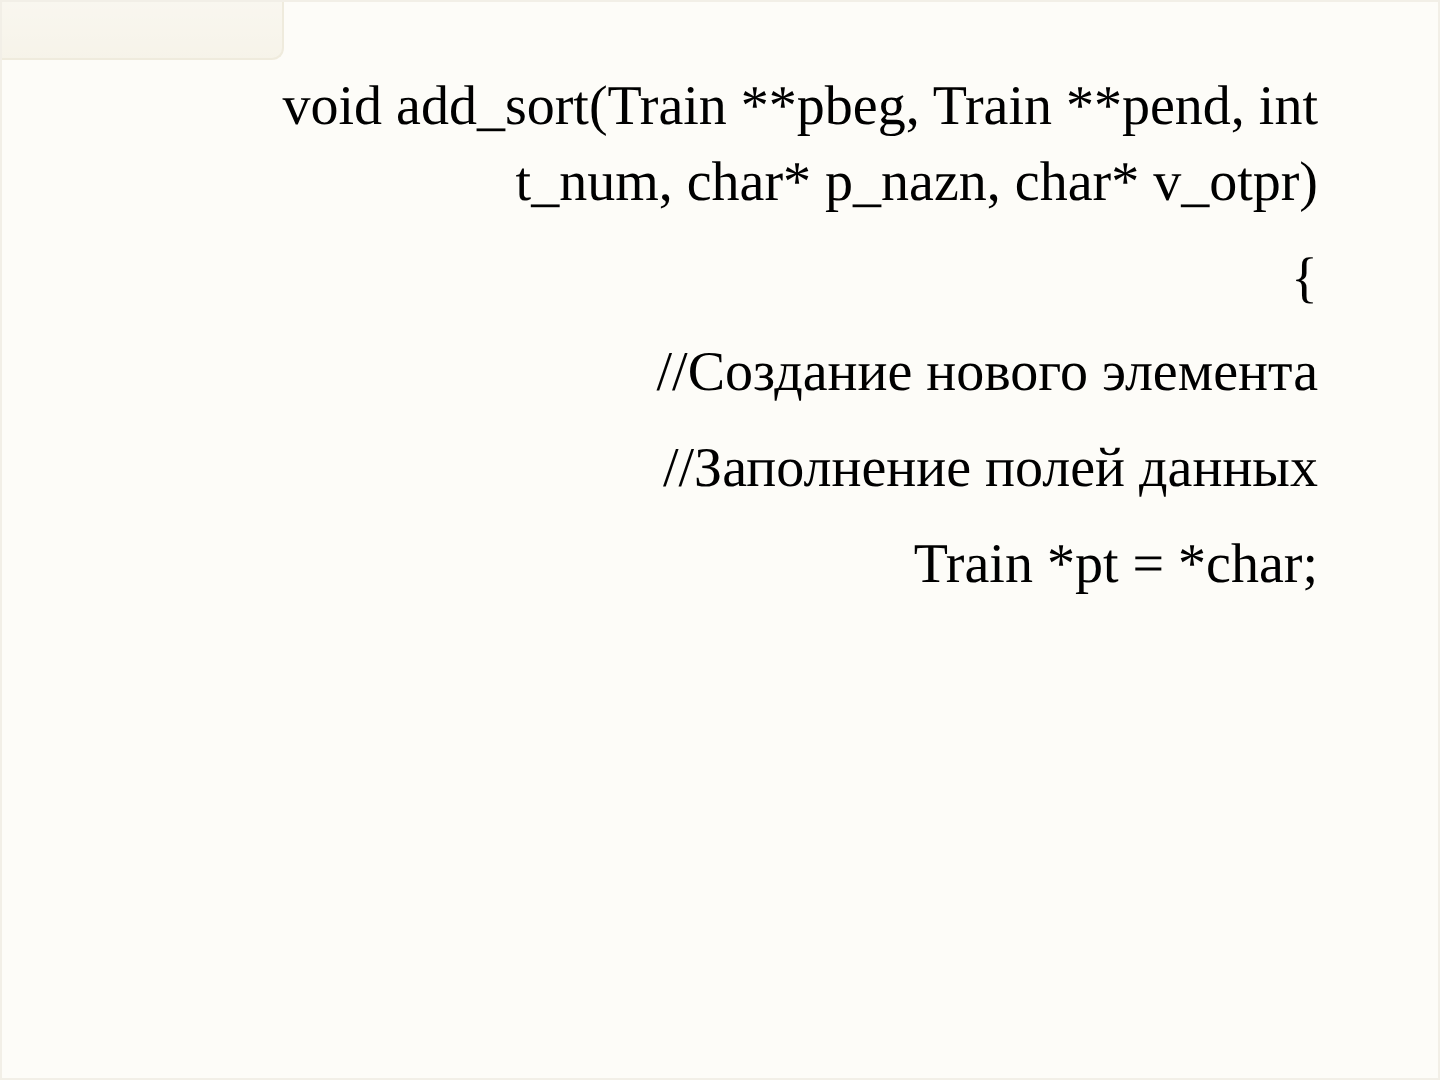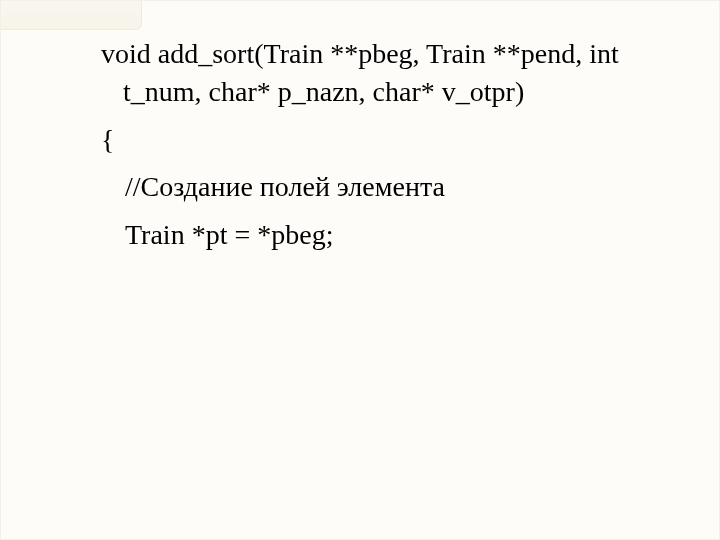--- a/index.html
+++ b/index.html
@@ -37,33 +37,35 @@
     position: absolute;
     top: 34px;
     left: 100px;
     right: 60px;
     color: #000;
     font-size: 28px;
     line-height: 1.35;
   }
   .line {
     margin-bottom: 10px;
+    text-align: right;
   }
   .wrap-indent {
     padding-left: 22px;
     text-indent: -22px;
   }
   .indent1 {
     padding-left: 24px;
   }
 </style>
 </head>
 <body>
 
 <div class="slide">
   <div class="corner"></div>
   <div class="content">
     <div class="line wrap-indent">void add_sort(Train **pbeg, Train **pend, int t_num, char* p_nazn, char* v_otpr)</div>
     <div class="line">{</div>
-    <div class="line indent1">//Создание полей элемента</div>
-    <div class="line indent1">Train *pt = *pbeg;</div>
+    <div class="line indent1">//Создание нового элемента</div>
+    <div class="line indent1">//Заполнение полей данных</div>
+    <div class="line indent1">Train *pt = *char;</div>
   </div>
 </div>
 
 </body></html>

